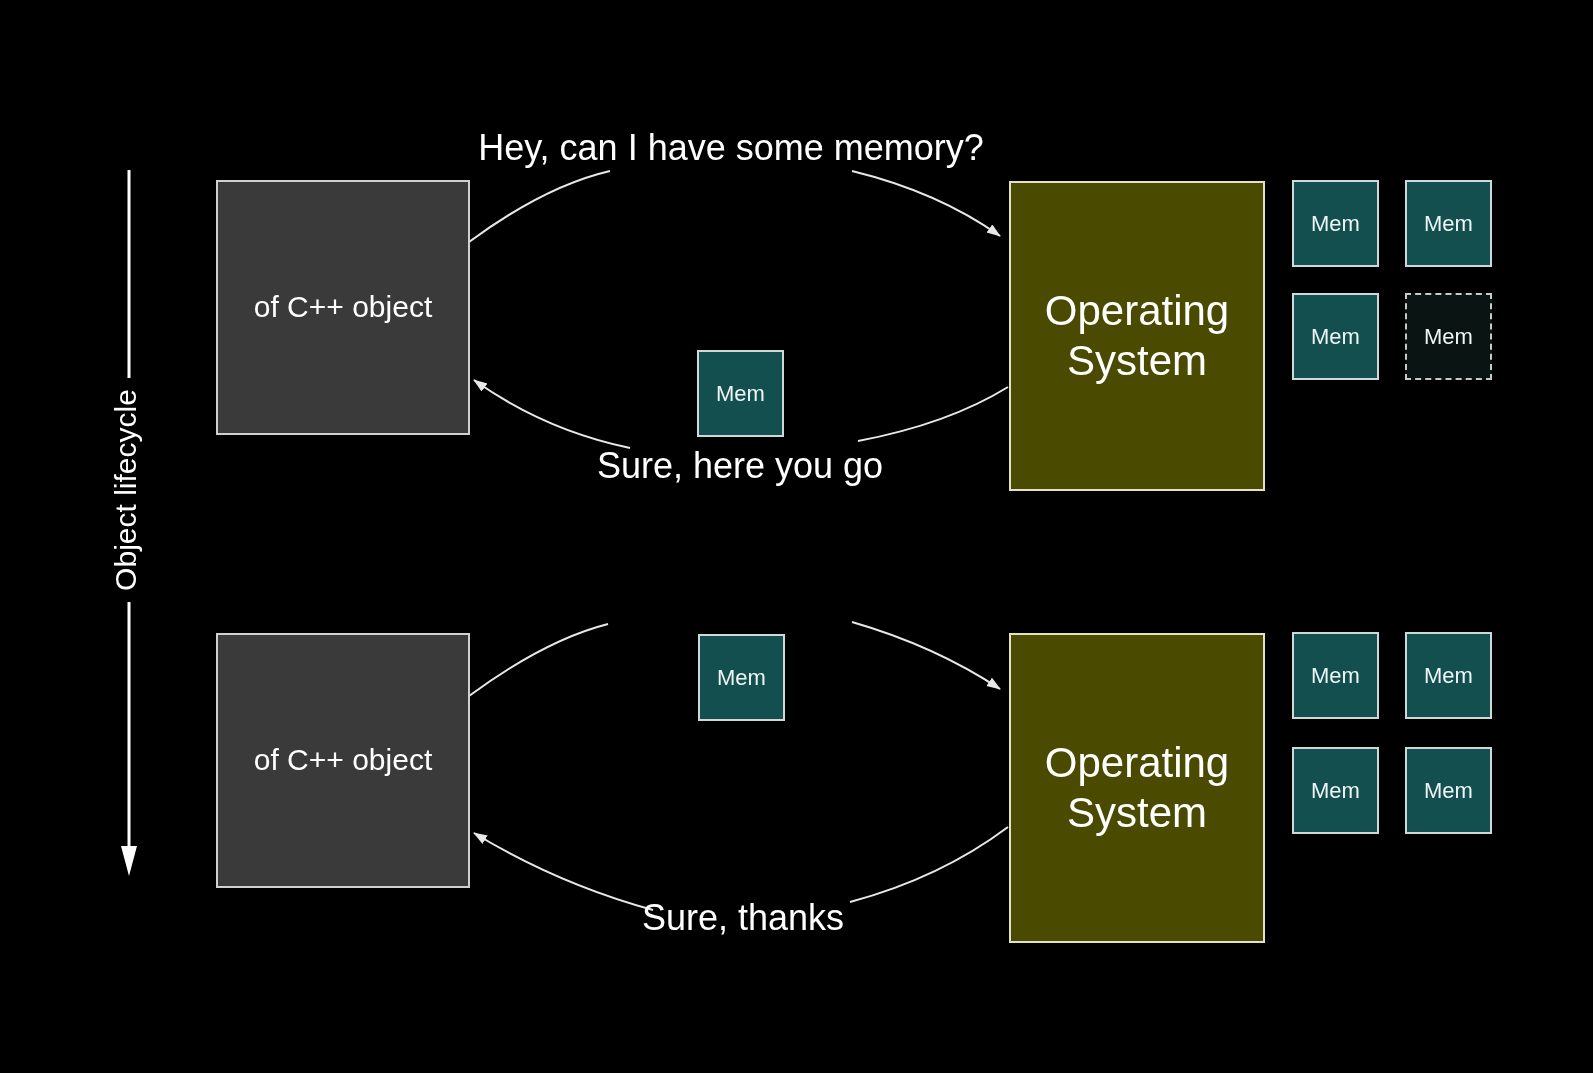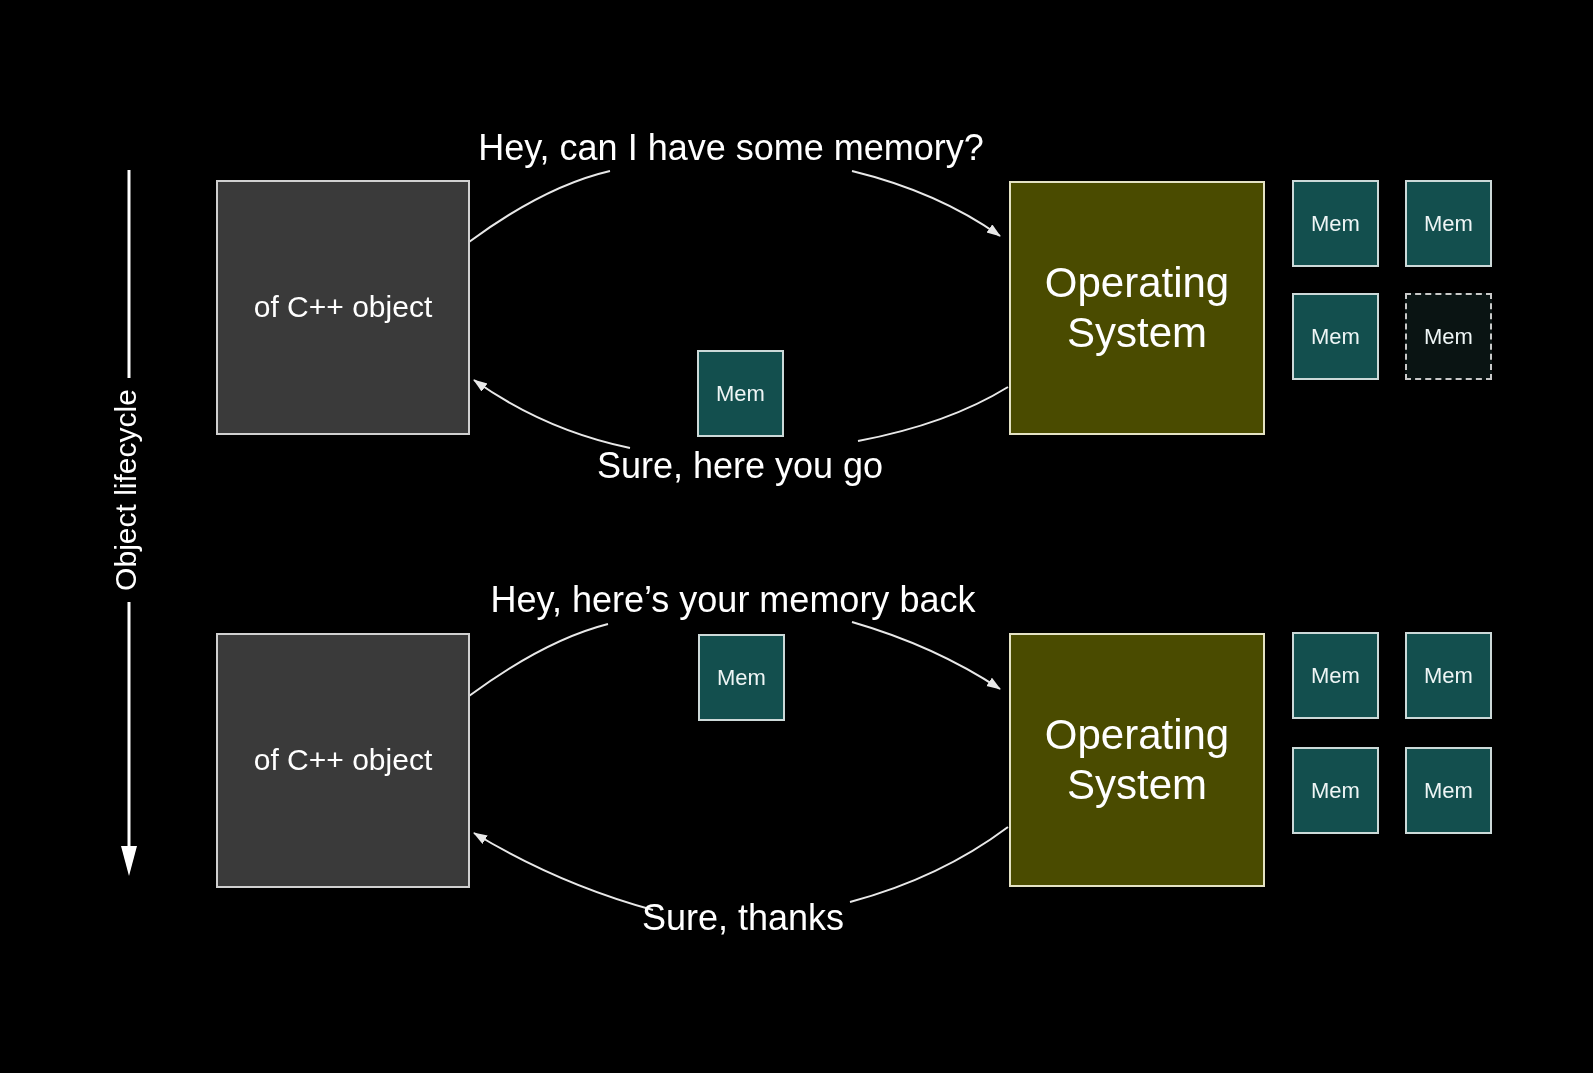--- a/index.html
+++ b/index.html
@@ -27,21 +27,21 @@
   .actor-box{
     position:absolute;width:254px;height:255px;
     background:var(--actor-box);
     border:2px solid var(--actor-border);
     box-sizing:border-box;
     display:flex;align-items:center;justify-content:center;text-align:center;
   }
   .actor-box .box-label{font-size:30px;line-height:1.42;color:var(--text);}
   .actor-box .box-label span{display:block;}
   .os-box{
-    position:absolute;width:256px;height:254px;
+    position:absolute;width:256px;height:310px;
     background:var(--os-box);
     border:2px solid var(--os-border);
     box-sizing:border-box;
     display:flex;align-items:center;justify-content:center;text-align:center;
   }
   .os-box .box-label{font-size:42px;line-height:1.18;color:var(--text);}
   .os-box .box-label span{display:block;}
   .speech{
     position:absolute;transform:translate(-50%,-50%);
     font-size:36px;white-space:nowrap;color:var(--text);
@@ -146,21 +146,20 @@
       <span>Mem</span>
     </div>
   </div>
 
   <div class="actor-box" style="left:216px;top:633px;">
     <div class="box-label">
       <span>of C++ object</span>
     </div>
   </div>
 
-  <div class="speech" style="left:733px;top:600px;">Hey, here’s your memory back</div>
 
   <div class="mem-chunk mem-cell" style="left:698px;top:634px;">
     <span>Mem</span>
   </div>
 
   <div class="speech" style="left:743px;top:918px;">Sure, thanks</div>
 
   <div class="os-box" style="left:1009px;top:633px;">
     <div class="box-label">
       <span>Operating</span>

